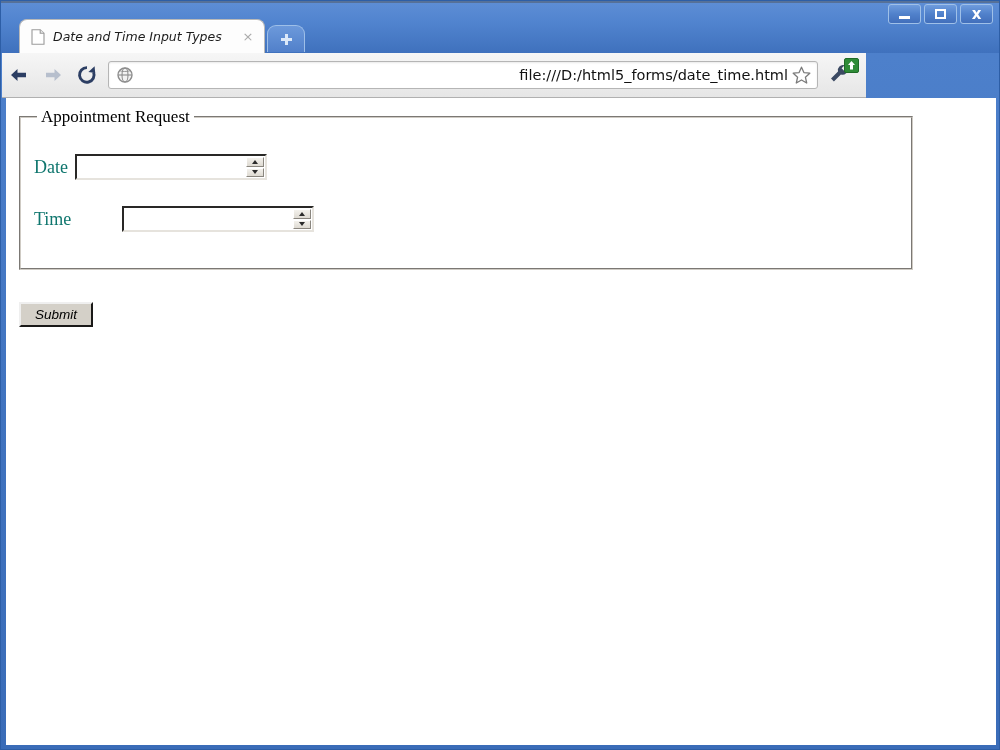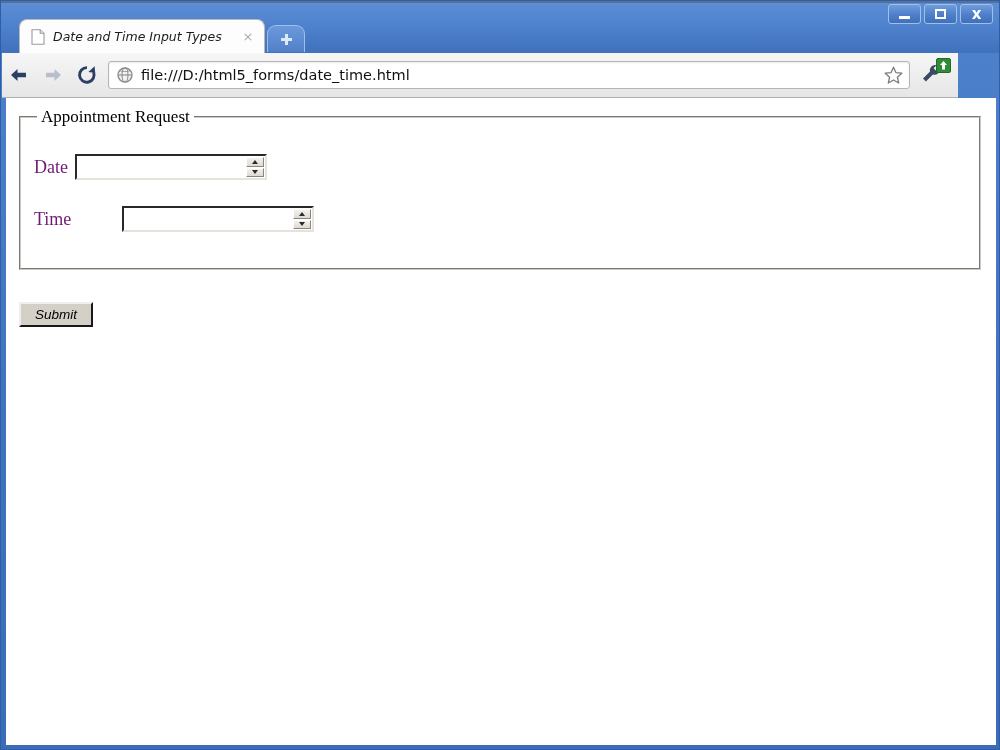--- a/index.html
+++ b/index.html
@@ -146,26 +146,27 @@
     display: flex;
     align-items: center;
     justify-content: center;
   }
 
   
   .toolbar {
     position: absolute;
     left: 1px;
     top: 52px;
-    width: 956px;
+    width: 864px;
     height: 44px;
     background: linear-gradient(to bottom, #f6f6f6 0%, #e6e6e6 100%);
     border-bottom: 1px solid #b0b0b0;
     display: flex;
     align-items: center;
+    text-align: right;
   }
   .nav-btn {
     width: 34px;
     height: 34px;
     display: flex;
     align-items: center;
     justify-content: center;
     flex: none;
   }
   .nav-btn svg { display: block; }
@@ -225,21 +226,21 @@
     width: 990px;
     height: 647px;
     background: #ffffff;
     overflow: hidden;
   }
 
   fieldset.appt {
     position: absolute;
     left: 13px;
     top: 9px;
-    width: 962px;
+    width: 894px;
     height: 163px;
     box-sizing: border-box;
     margin: 0;
     padding: 0;
     border: 2px groove #cfcbc4;
   }
   fieldset.appt > legend {
     margin-left: 16px;
     padding: 0 4px;
     font-family: "Liberation Serif", serif;
@@ -249,21 +250,21 @@
   .row {
     display: flex;
     align-items: center;
     margin-left: 13px;
   }
   .row.date { margin-top: 27px; }
   .row.time { margin-top: 26px; gap: 44px; }
   .field-label {
     font-family: "Liberation Serif", serif;
     font-size: 18px;
-    color: #701a75;
+    color: #0f766e;
     margin-right: 7px;
   }
 
   .spin-input {
     width: 192px;
     height: 26px;
     box-sizing: border-box;
     border: 2px inset #b8b4ad;
     border-top-color: #7d7a74;
     border-left-color: #7d7a74;

